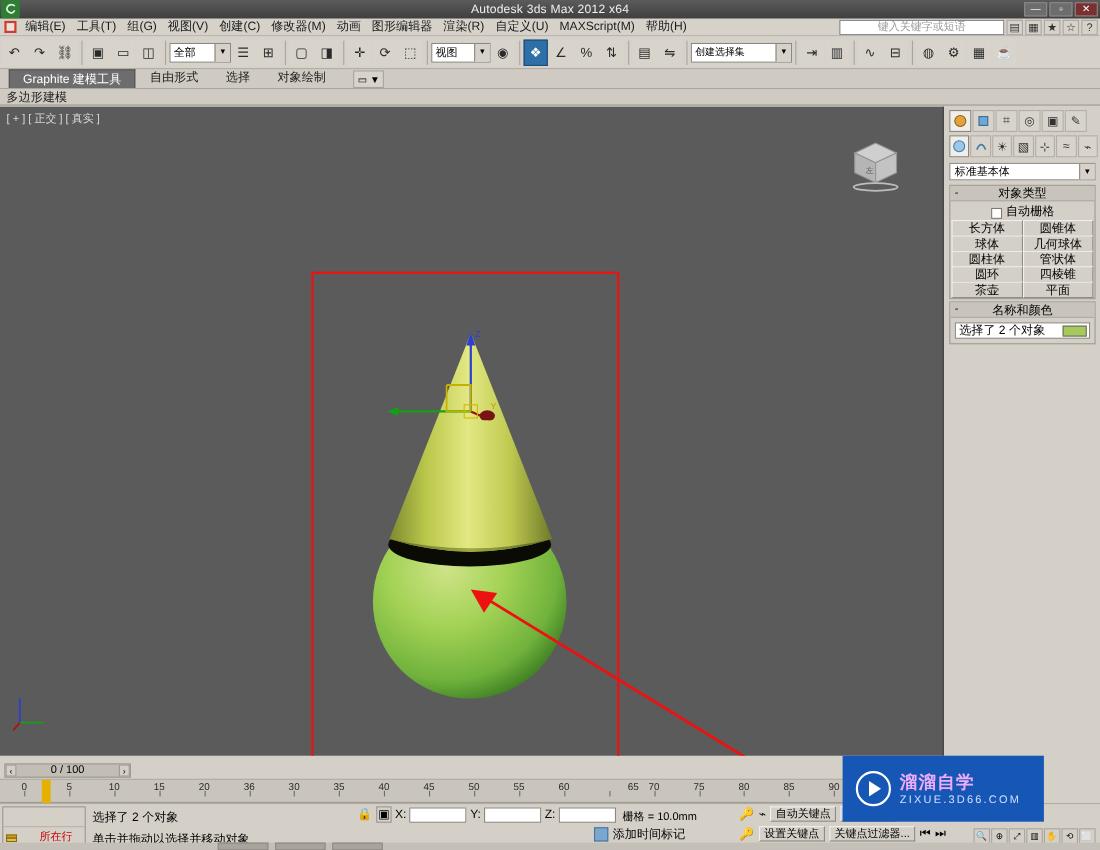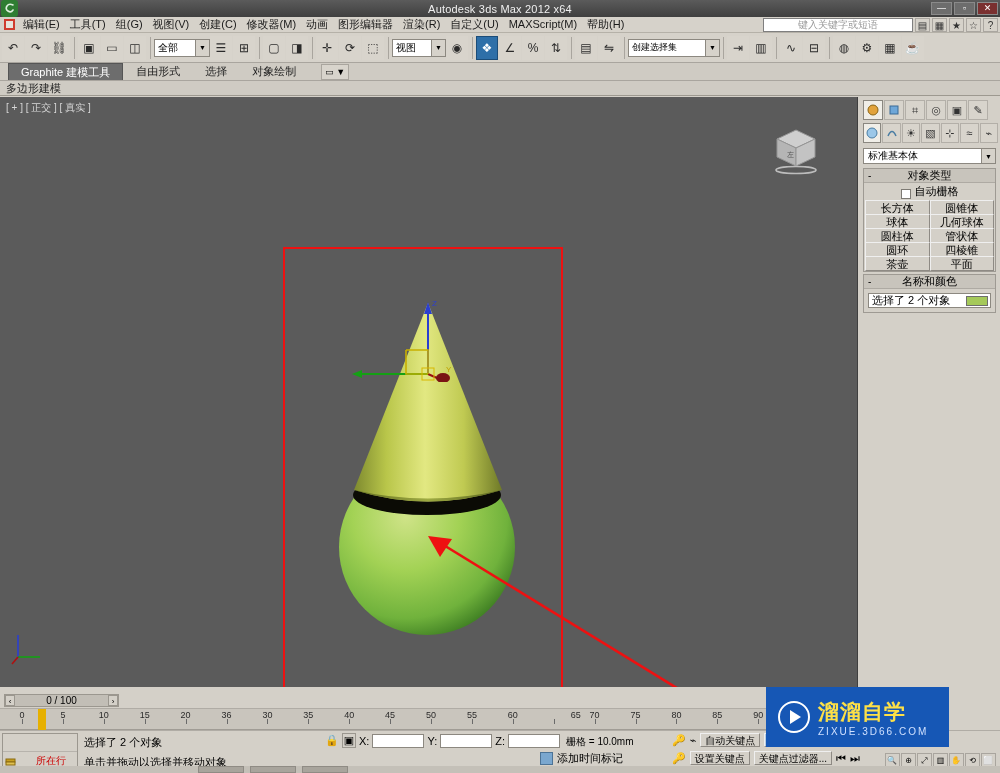--- a/index.html
+++ b/index.html
@@ -204,21 +204,21 @@
   
   .watermark {
     position:absolute; left:766px; top:687px; width:183px; height:60px;
     background:#1657b5; display:flex; align-items:center; gap:8px; padding-left:12px;
   }
   .wm-play {
     width:32px; height:32px; border-radius:50%; border:2px solid #fff;
     display:flex; align-items:center; justify-content:center;
   }
   .wm-tri { width:0;height:0;border-left:11px solid #fff;border-top:7px solid transparent;border-bottom:7px solid transparent; margin-left:3px;}
-  .wm-t1 { color:#fde047; font-size:21px; font-weight:bold; letter-spacing:1px; }
+  .wm-t1 { color:#f0abfc; font-size:16px; font-weight:bold; letter-spacing:1px; }
   .wm-t2 { color:#cfe0ff; font-size:10px; letter-spacing:2px; }
 
   
   .arrow-svg { position:absolute; left:0; top:0; width:858px; height:590px; pointer-events:none; }
 </style>
 </head>
 <body>
 
 <div class="app">
 

